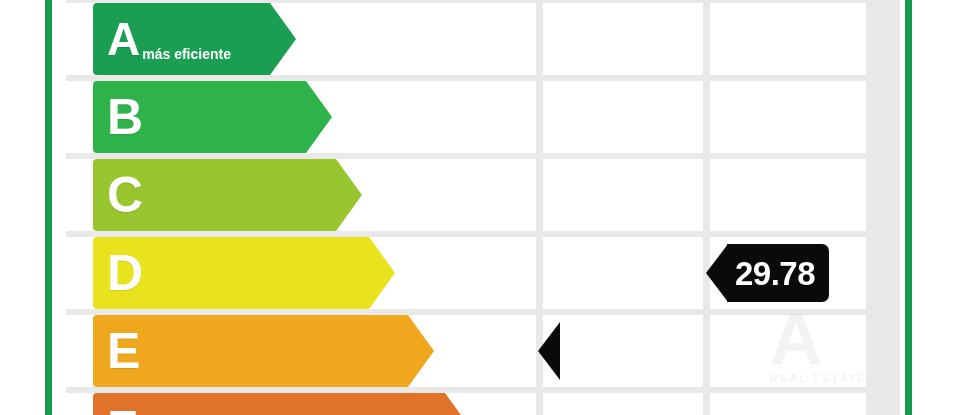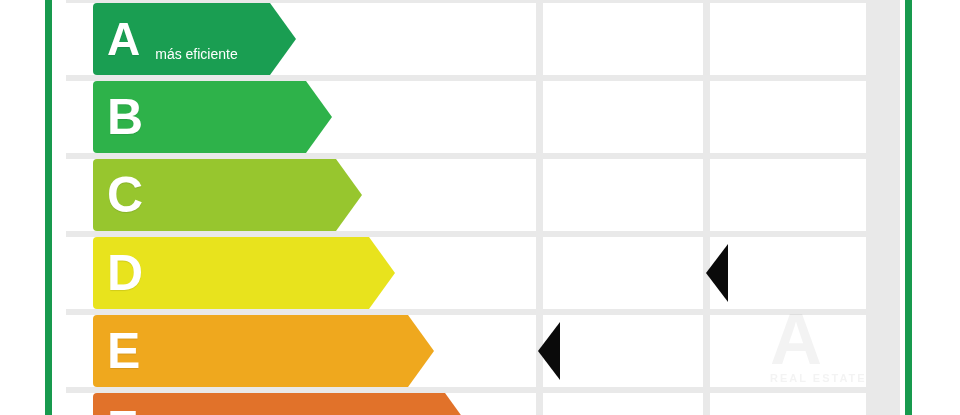--- a/index.html
+++ b/index.html
@@ -82,23 +82,23 @@
     color:#ffffff;
     font-weight:bold;
     line-height:1;
     margin-left:14px;
     text-shadow:0 1px 1px rgba(0,0,0,0.10);
   }
   .bar-sub {
     position:relative;
     z-index:3;
     color:#ffffff;
-    font-weight:normal;
+    font-weight:bold;
     font-size:14px;
-    margin-left:15px;
+    margin-left:2px;
     align-self:flex-end;
     margin-bottom:13px;
     white-space:nowrap;
   }
 
   
   .flag {
     position:absolute;
     height:58px;
     background:#0a0a0a;
@@ -222,20 +222,21 @@
         </div>
         <div class="row" style="top: 393px; height: 72px;">
           <div class="bar" style="width: 378px;">
             <div class="bar-body" style="width: 352px; background: rgb(225, 114, 42);"></div>
             <div class="bar-tip" style="left: 352px; background: rgb(225, 114, 42); clip-path: polygon(0px 0px, 100% 50%, 0px 100%);"></div>
             <span class="bar-letter" style="font-size: 50px;">F</span>
           </div>
         </div>
         <div class="flag" style="left: 661px; top: 244px; background: rgb(10, 10, 10);">
           <div class="flag-point" style="background: rgb(10, 10, 10); clip-path: polygon(100% 0px, 100% 100%, 0px 50%);"></div>
+          <span class="flag-text" style="color: rgb(255, 255, 255);">29.78</span>
         </div>
         <div class="flag" style="left: 493px; top: 322px; background: rgb(10, 10, 10);">
           <div class="flag-point" style="background: rgb(10, 10, 10); clip-path: polygon(100% 0px, 100% 100%, 0px 50%);"></div>
         </div>
       </div>
 
   </div>
 
 </div>
 

